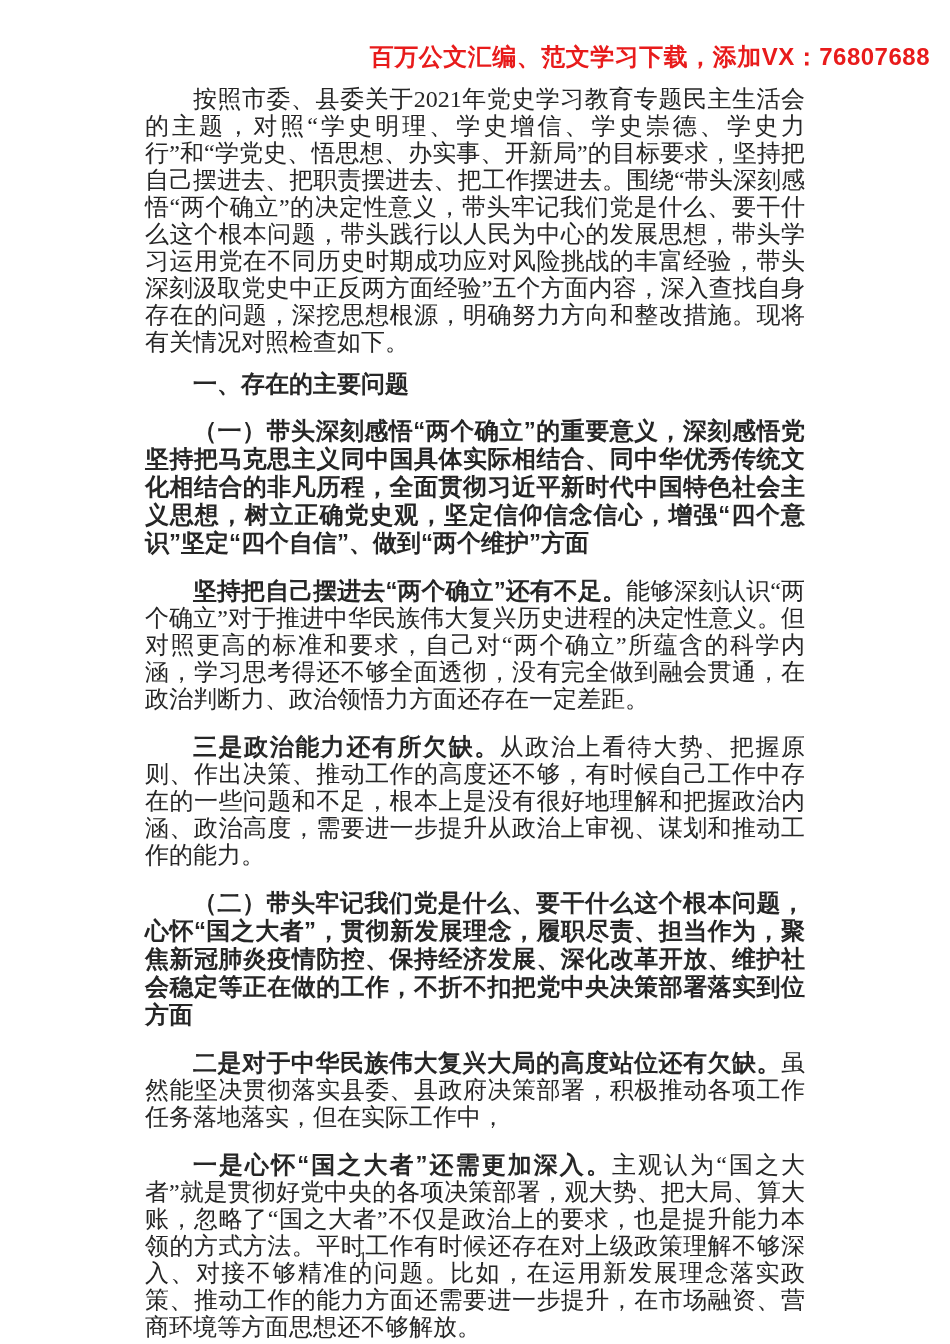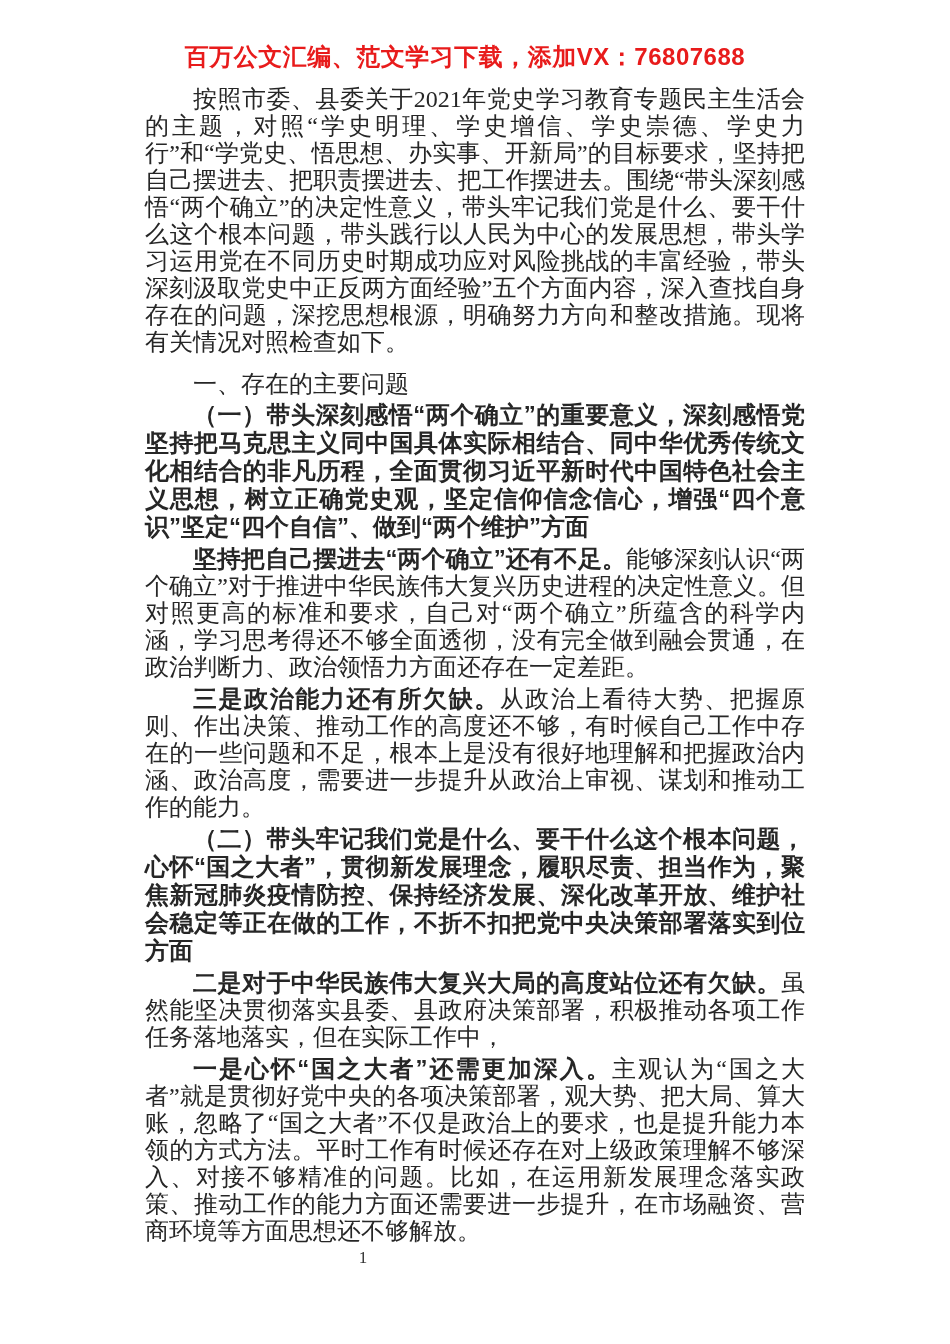--- a/index.html
+++ b/index.html
@@ -14,49 +14,49 @@
     position: absolute;
     top: 0; left: 0;
     width: 950px; height: 1344px;
     background: #ffffff;
   }
   .ad-header {
     position: absolute;
     top: 40px;
     left: 0;
     width: 930px;
-    text-align: center;
+    text-align: right;
     color: #e81b1b;
     font-family: "Liberation Sans", "DejaVu Sans", sans-serif;
     font-weight: 700;
     font-size: 24px;
     line-height: 34px;
     letter-spacing: 0.5px;
   }
   .content {
     position: absolute;
     top: 86px;
     left: 145px;
     width: 660px;
     font-size: 24px;
     line-height: 27px;
     color: #262626;
     text-align: justify;
   }
   .content p {
     text-indent: 2em;
-    margin-top: 4px;
+    margin-top: 20px;
   }
   .content p.first {
     margin-top: 0;
   }
   .content .section-heading {
     margin-top: 14px;
     margin-bottom: 0;
-    font-weight: 400;
+    font-weight: 700;
     font-family: "Liberation Sans", "DejaVu Sans", sans-serif;
   }
   .content b {
     font-weight: 700;
     font-family: "Liberation Sans", "DejaVu Sans", sans-serif;
   }
   .page-number {
     position: absolute;
     left: 347px;
     top: 1246px;

